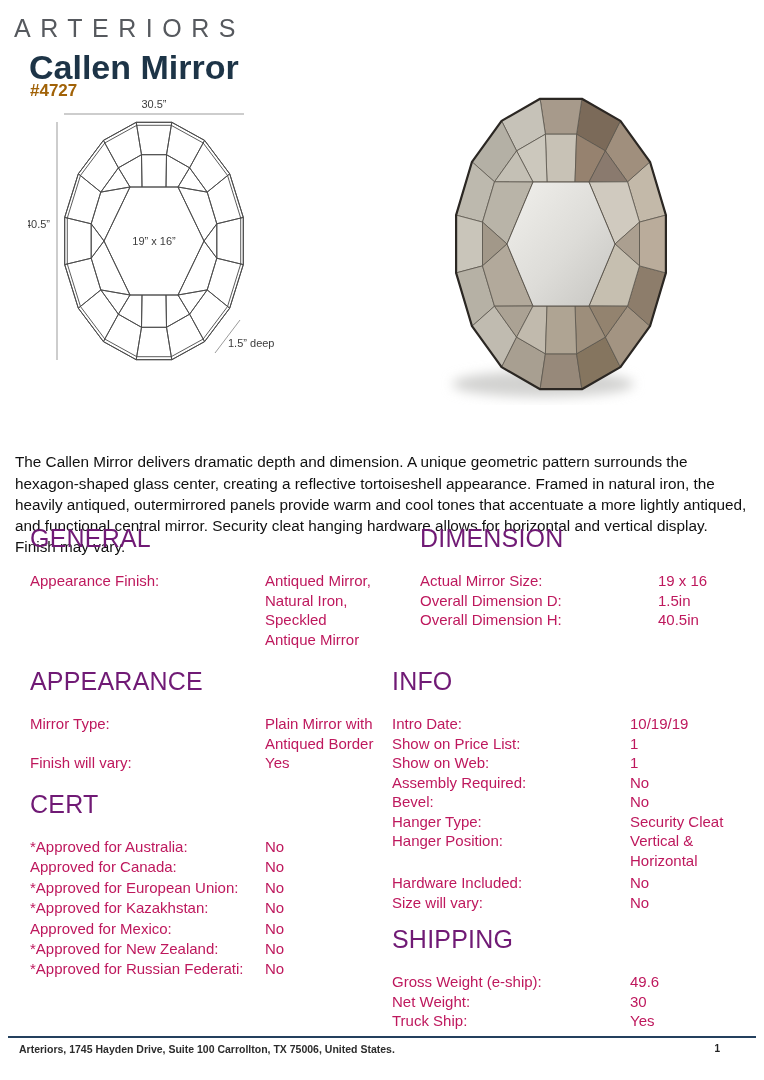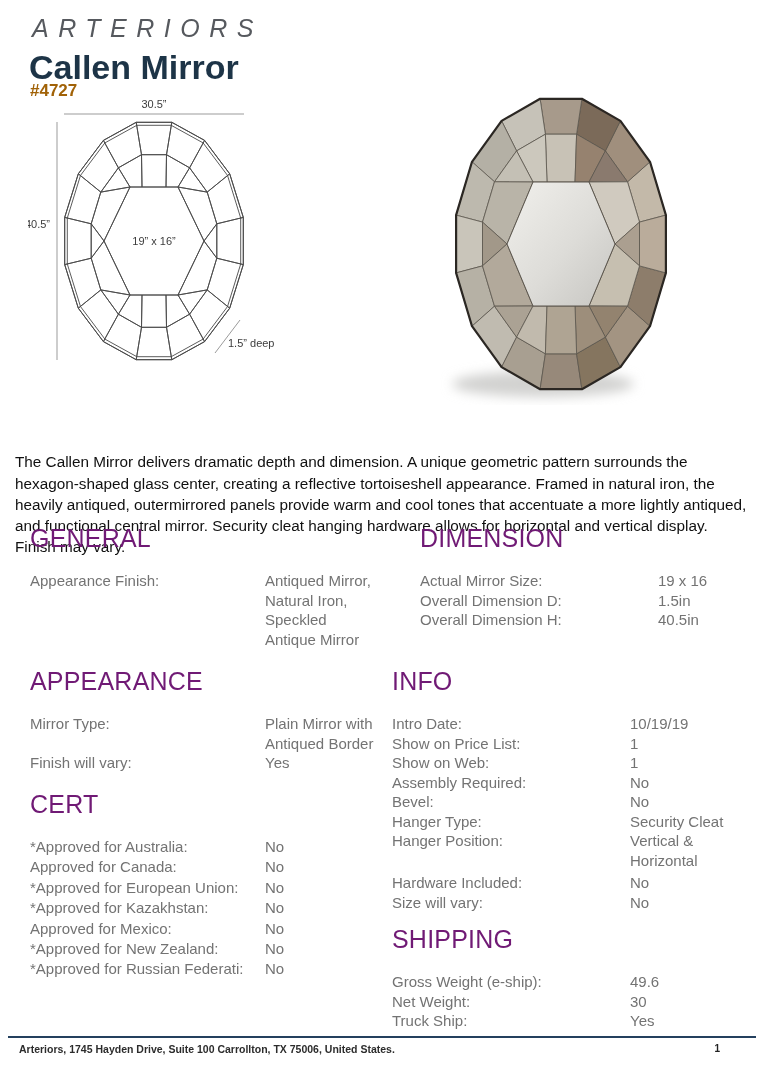--- a/index.html
+++ b/index.html
@@ -1,34 +1,34 @@
 <!DOCTYPE html>
 <html><head>
 <meta charset="utf-8">
 <style>
   html,body{margin:0;padding:0;background:#ffffff;}
   .page{position:relative;width:764px;height:1080px;background:#fff;overflow:hidden;
         font-family:"Liberation Sans", sans-serif;color:#1a1a1a;}
   
-  .brand{position:absolute;left:32px;top:14px;font-size:25px;font-weight:400;
-         letter-spacing:9.5px;color:#56595e;font-style:italic;}
+  .brand{position:absolute;left:14px;top:14px;font-size:25px;font-weight:400;
+         letter-spacing:9.5px;color:#56595e;}
   .title{position:absolute;left:29px;top:48px;font-size:34px;font-weight:700;color:#1d3447;}
   .sku{position:absolute;left:30px;top:81px;font-size:17px;font-weight:700;color:#a16207;}
   
   .figure-diagram{position:absolute;left:28px;top:98px;width:330px;height:300px;}
   .figure-photo{position:absolute;left:430px;top:85px;width:325px;height:320px;}
   .dim{stroke:#9b9b9b;stroke-width:1;}
   .dimlabel{font-family:"Liberation Sans",sans-serif;font-size:11px;fill:#3c3c3c;}
   
   .description{position:absolute;left:15px;top:436px;width:736px;
                font-size:15.3px;line-height:21.3px;color:#101010;}
   
   .spec{position:absolute;}
   .spec h2{margin:0 0 18px 0;font-size:25px;font-weight:400;color:#701a75;letter-spacing:.2px;}
-  .rows{font-size:15px;line-height:19.5px;color:#737373;}
+  .rows{font-size:15px;line-height:19.5px;color:#be185d;}
   .section-cert .rows{line-height:20.4px;}
   .row{display:flex;}
   .row .lbl{width:235px;flex-shrink:0;}
   .col-right .row .lbl{width:238px;}
   .row .val{flex:1;white-space:pre-line;}
   .gap-before{margin-top:3px;}
   
   .footer-line{position:absolute;left:8px;right:8px;top:1036px;height:2px;background:#24405e;}
   .footer-text{position:absolute;left:19px;top:1043px;font-size:10.5px;font-weight:700;color:#2c2c2c;}
   .page-number{position:absolute;right:44px;top:1043px;font-size:10px;font-weight:700;color:#222;}

